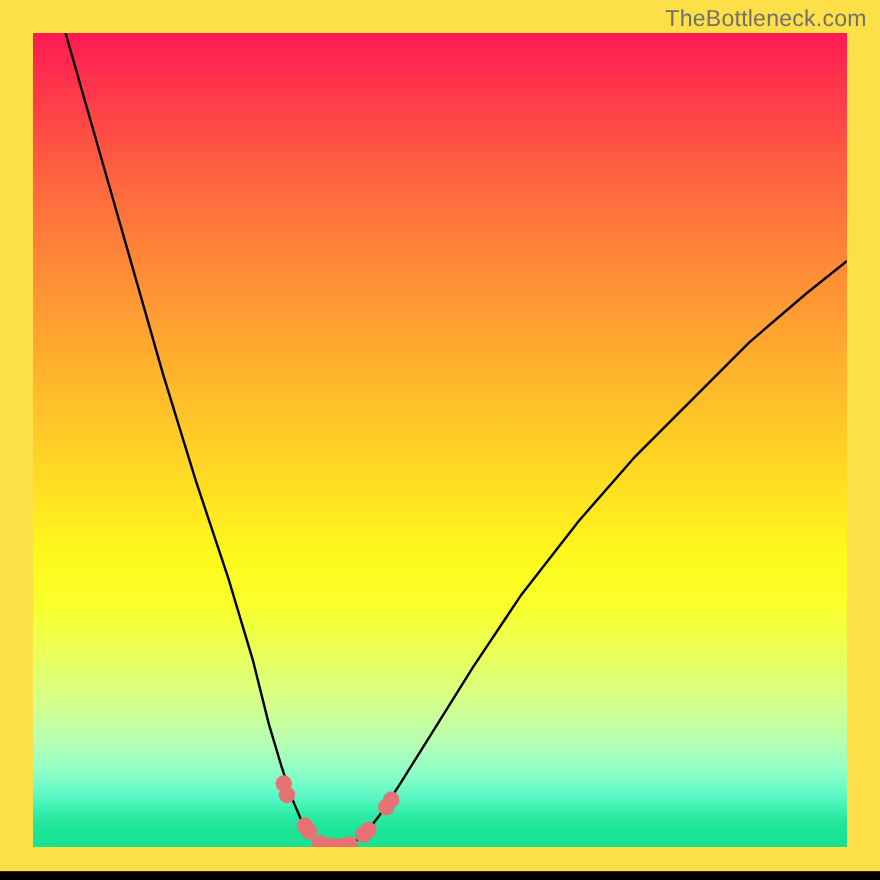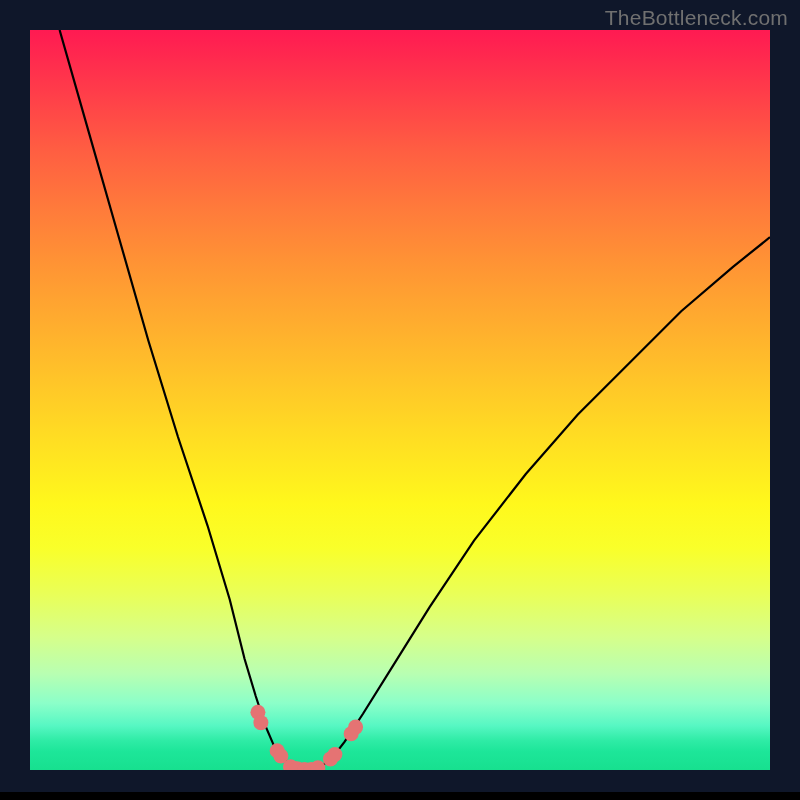--- a/index.html
+++ b/index.html
@@ -9,21 +9,21 @@
     height: 800px;
     background: #000;
     overflow: hidden;
   }
   .frame {
     position: absolute;
     left: 0;
     top: 0;
     width: 800px;
     height: 792px;
-    background: #0f172a;
+    background: #fde047;
   }
   .plot {
     position: absolute;
     left: 30px;
     top: 30px;
     width: 740px;
     height: 740px;
     overflow: hidden;
   }
   .gradient {

